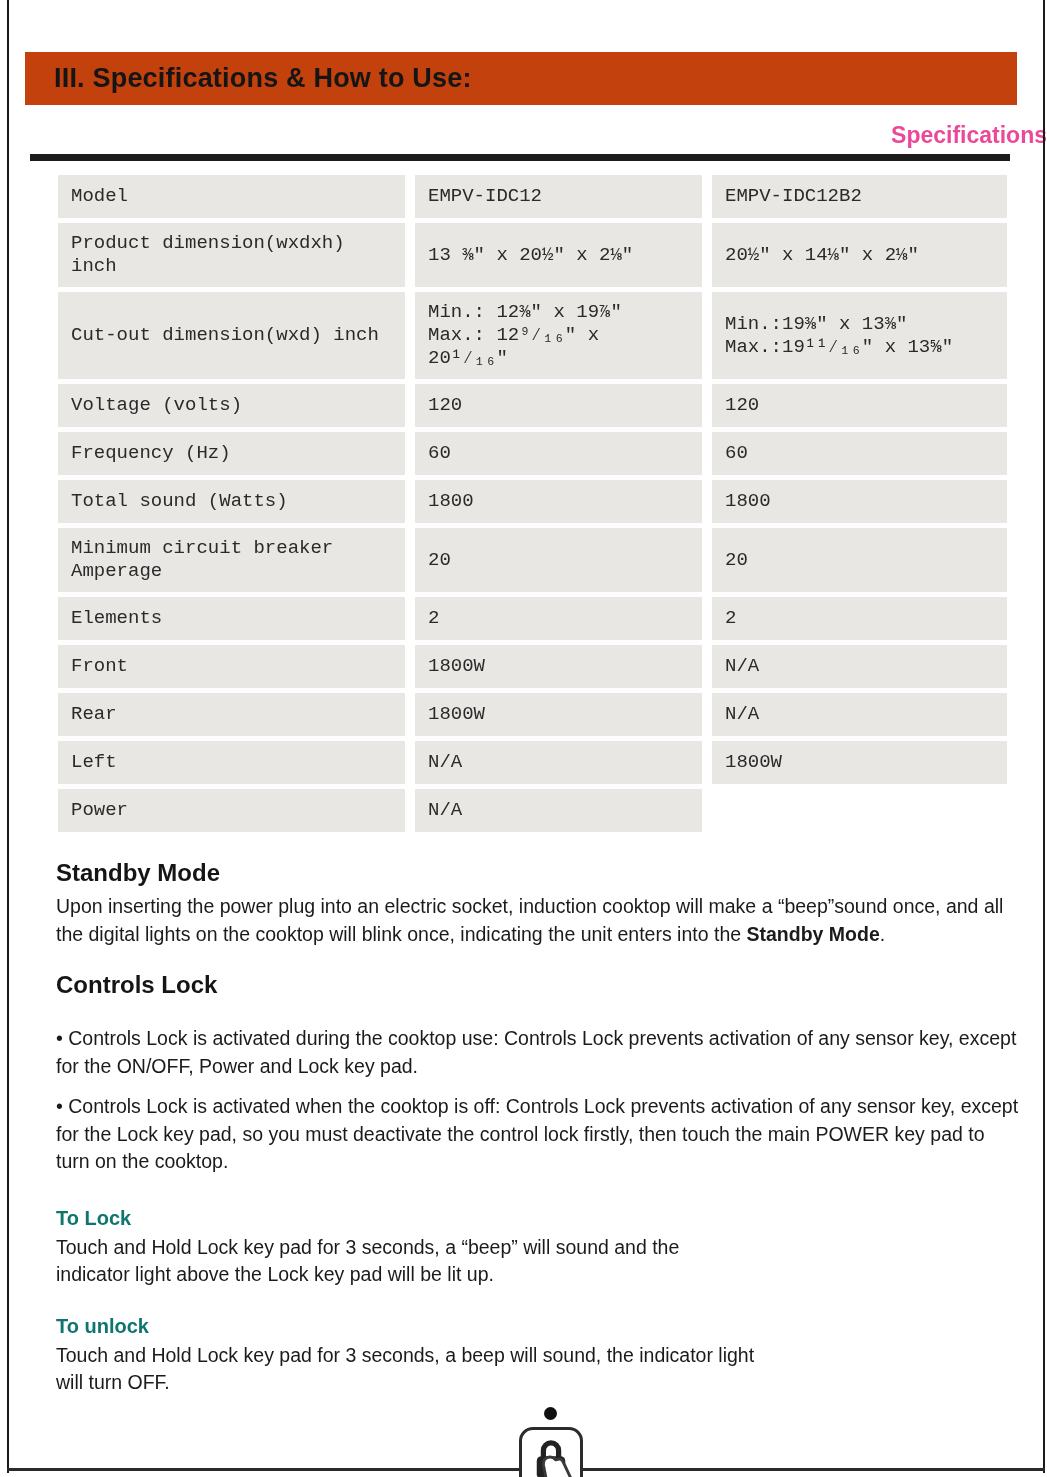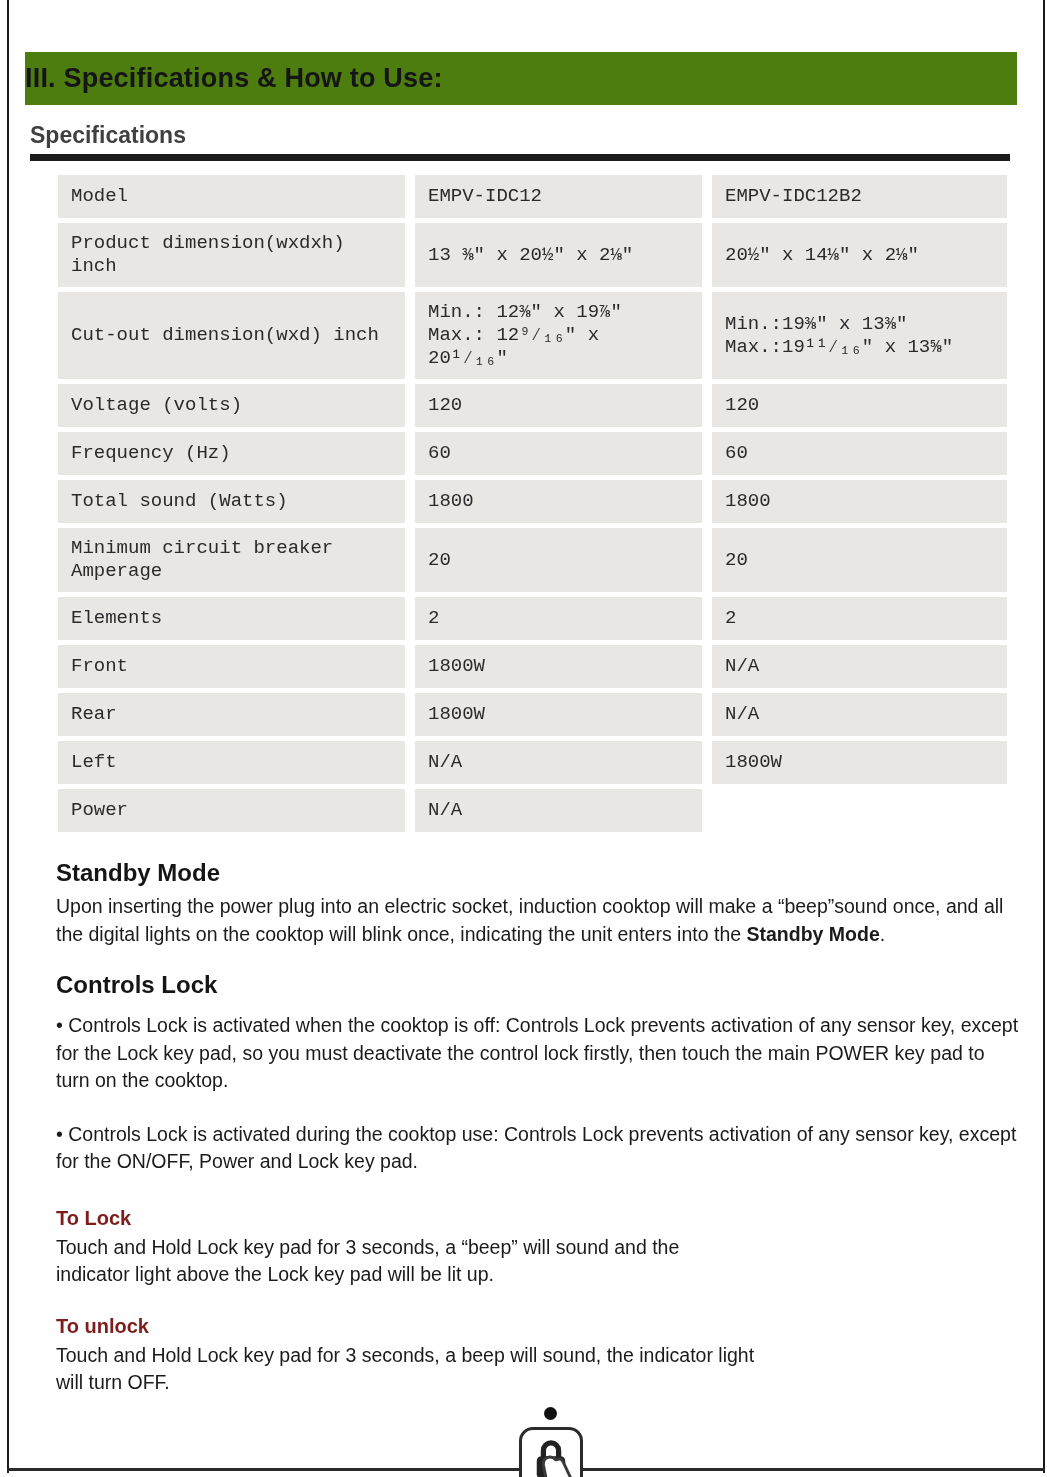--- a/index.html
+++ b/index.html
@@ -4,35 +4,35 @@
 <style>
   * { margin:0; padding:0; box-sizing:border-box; }
   html,body { background:#ffffff; }
   body { font-family:"Liberation Sans","DejaVu Sans",sans-serif; color:#1d1d1d; }
   .page { position:relative; width:1047px; height:1477px; background:#fff; overflow:hidden; }
 
   .border-left  { position:absolute; left:7px;  top:0; bottom:4px; width:2px; background:#1a1a1a; }
   .border-right { position:absolute; right:2px; top:0; bottom:4px; width:2px; background:#1a1a1a; }
   .border-bottom{ position:absolute; left:7px; right:2px; bottom:6px; height:3px; background:#2a2a2a; }
 
-  .titlebar { margin:52px 30px 0 25px; background:#4d7c0f; height:53px; display:flex; align-items:center;
-              padding-left:0; font-size:27px; font-weight:bold; letter-spacing:0.2px; color:#151515; }
+  .titlebar { margin:52px 30px 0 25px; background:#c2410c; height:53px; display:flex; align-items:center;
+              padding-left:29px; font-size:27px; font-weight:bold; letter-spacing:0.2px; color:#151515; }
 
-  .spec-heading { margin:17px 0 0 30px; font-size:23px; font-weight:bold; color:#404040; }
+  .spec-heading { margin:17px 0 0 30px; font-size:23px; font-weight:bold; color:#ec4899;text-align:right; }
   .spec-rule { margin:5px 0 0 30px; width:980px; height:7px; background:#1c1c1c; }
 
   .spec-table { margin:14px 0 0 58px; width:1030px; display:grid;
                 grid-template-columns:347px 287px 295px; gap:5px 10px;font-family:Liberation Mono, monospace; }
   .cell { background:#e9e7e4; padding:9px 13px; font-size:19px; color:#2a2a2a;
           display:flex; align-items:center; min-height:43px; line-height:23px; }
   .cell.pre { white-space:pre-line; }
 
   .sections { margin-left:56px; width:956px; }
   .h2 { font-size:24px; font-weight:bold; color:#151515; }
-  .h3 { font-size:20px; font-weight:bold; color:#7f1d1d; }
+  .h3 { font-size:20px; font-weight:bold; color:#0f766e; }
   .para { font-size:19.5px; line-height:27.5px; color:#1b1b1b; }
 
   .standby-h { margin-top:27px; }
   .standby-p { margin-top:6px; width:956px; }
   .controls-h { margin-top:23px; }
   .bullet1 { margin-top:13px; width:964px; }
   .bullet2 { margin-top:26px; width:964px; }
   .tolock-h { margin-top:31px; }
   .tolock-p { margin-top:4px; max-width:670px; }
   .unlock-h { margin-top:26px; }
@@ -113,22 +113,22 @@
 
     <div class="cell">Power</div>
     <div class="cell">N/A</div>
   </div>
 
   <div class="sections">
     <div class="h2 standby-h">Standby Mode</div>
     <p class="para standby-p"><span>Upon inserting the power plug into an electric socket, induction cooktop will make a “beep”sound once, and all the digital lights on the cooktop will blink once, indicating the unit enters into the </span><b>Standby Mode</b><span>.</span></p>
 
     <div class="h2 controls-h">Controls Lock</div>
+    <p class="para bullet2">• Controls Lock is activated during the cooktop use: Controls Lock prevents activation of any sensor key, except for the ON/OFF, Power and Lock key pad.</p>
     <p class="para bullet1">• Controls Lock is activated when the cooktop is off: Controls Lock prevents activation of any sensor key, except for the Lock key pad, so you must deactivate the control lock firstly, then touch the main POWER key pad to turn on the cooktop.</p>
-    <p class="para bullet2">• Controls Lock is activated during the cooktop use: Controls Lock prevents activation of any sensor key, except for the ON/OFF, Power and Lock key pad.</p>
 
     <div class="h3 tolock-h">To Lock</div>
     <p class="para tolock-p">Touch and Hold Lock key pad for 3 seconds, a “beep” will sound and the indicator light above the Lock key pad will be lit up.</p>
 
     <div class="h3 unlock-h">To unlock</div>
     <p class="para unlock-p">Touch and Hold Lock key pad for 3 seconds, a beep will sound, the indicator light will turn OFF.</p>
   </div>
 
   <div class="footer">
     <div class="important-row">

